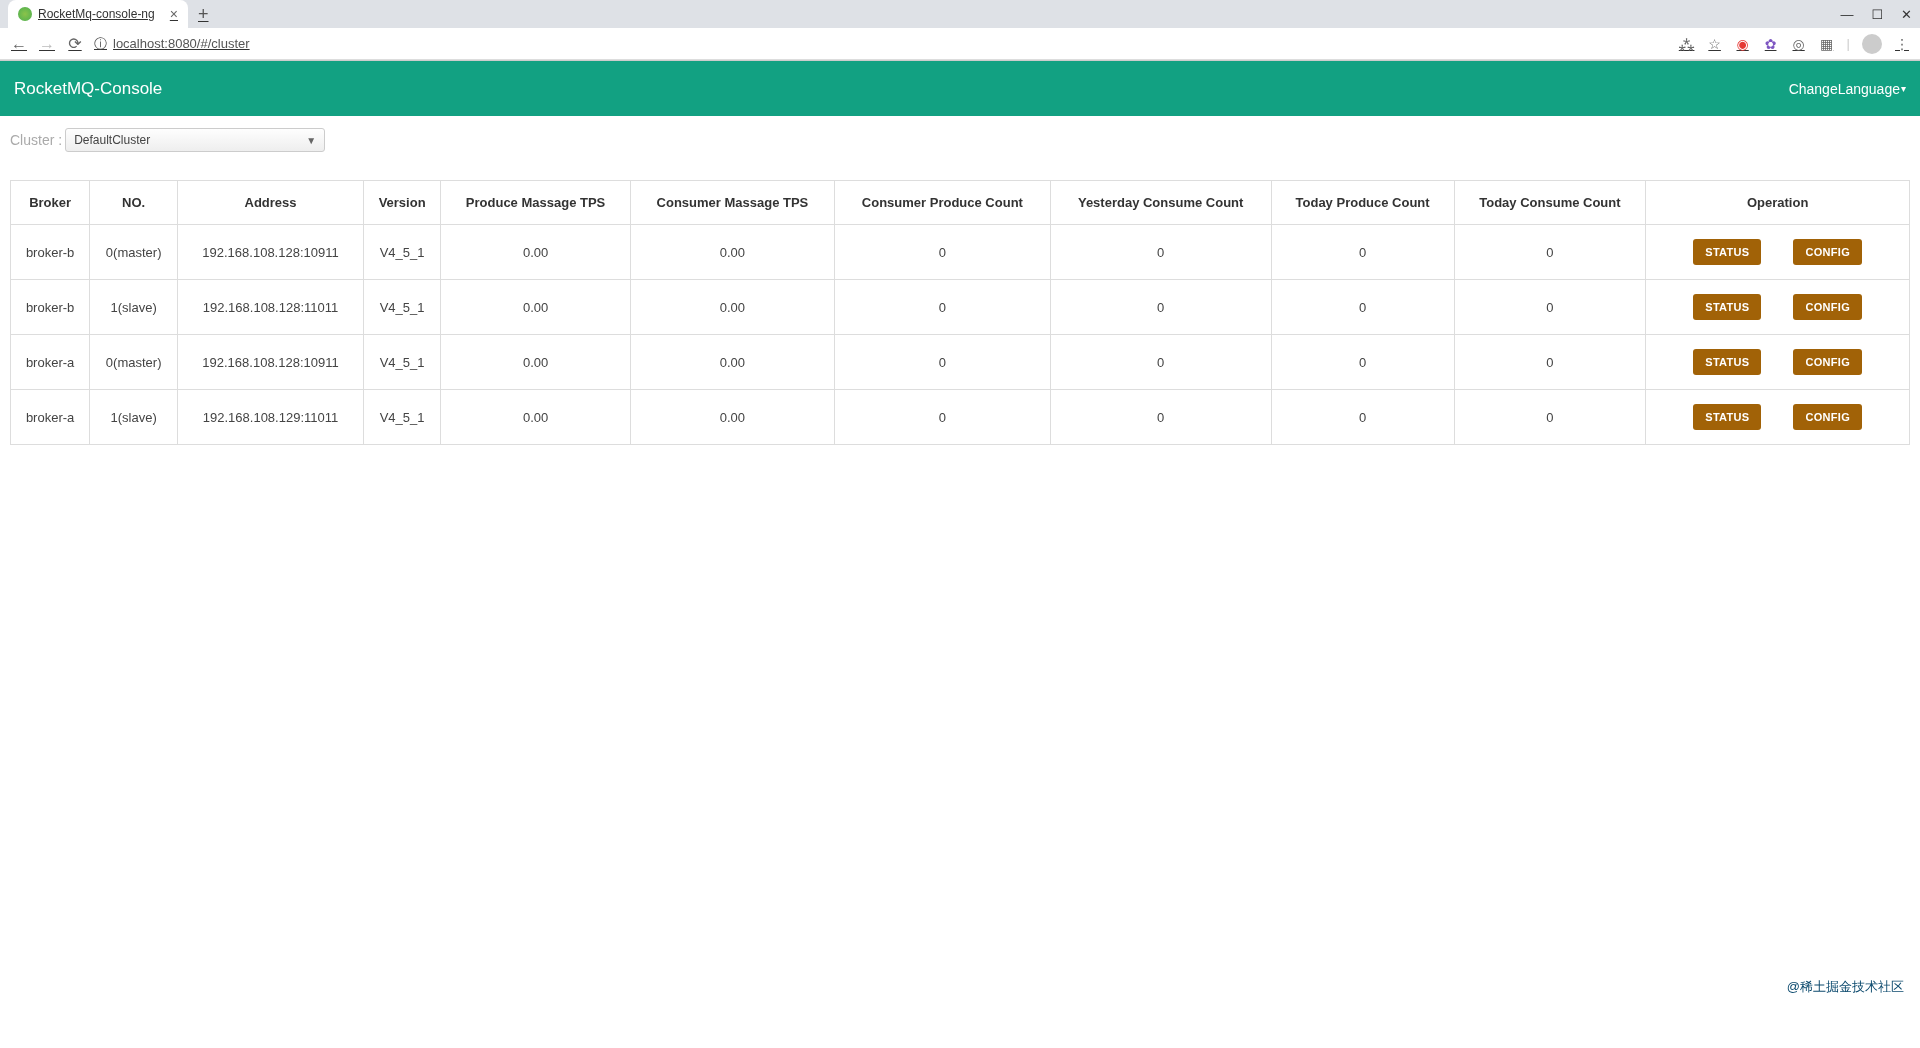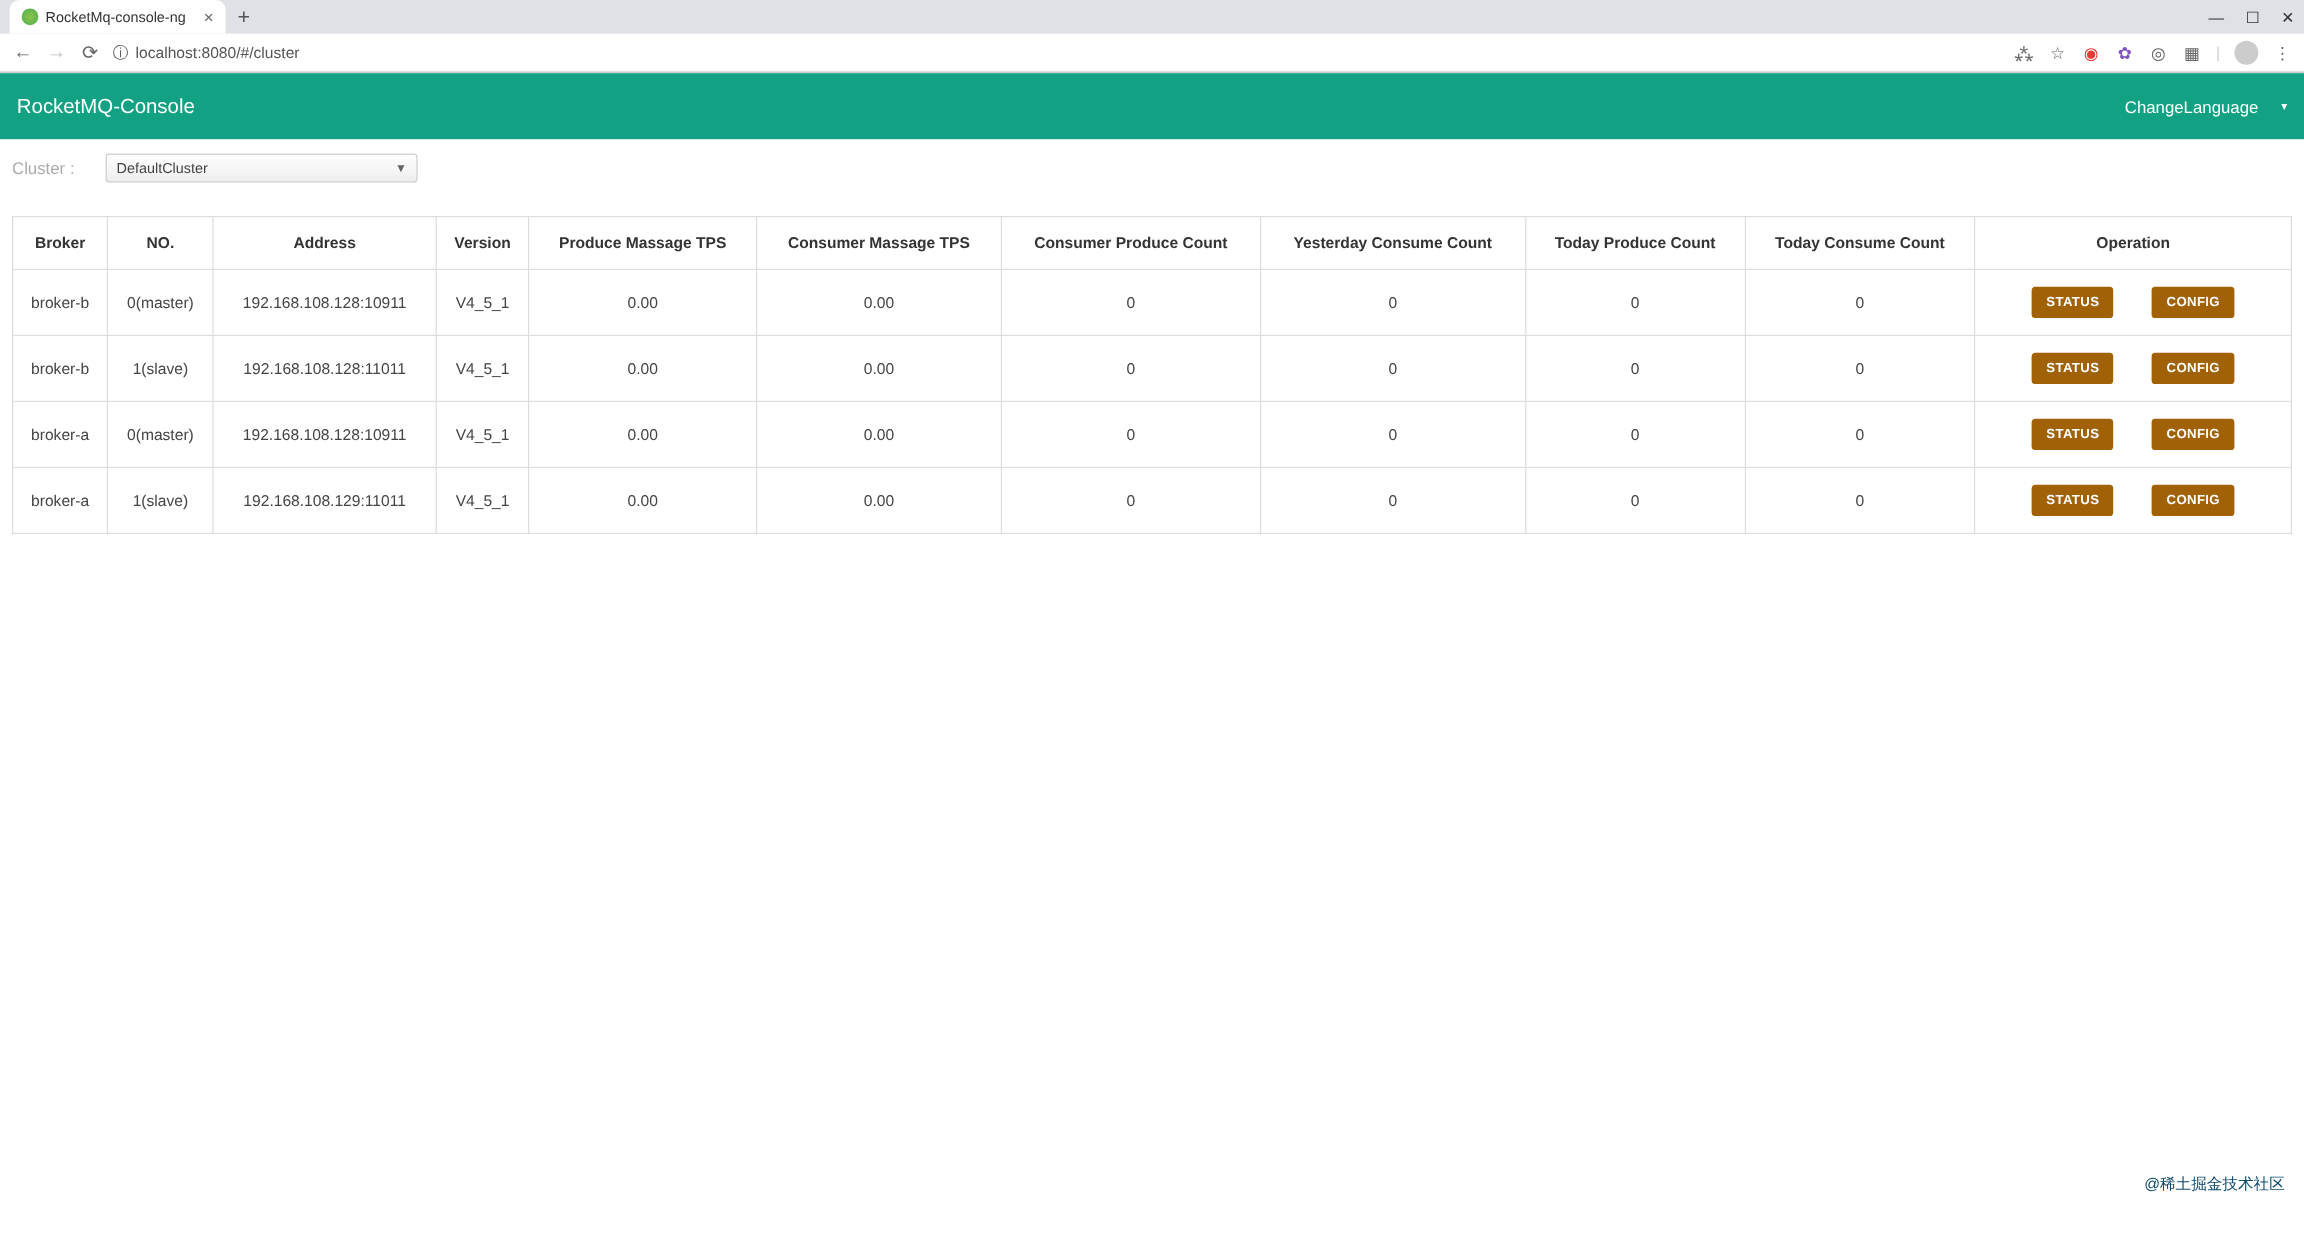--- a/index.html
+++ b/index.html
@@ -1,19 +1,19 @@
 <!DOCTYPE html>
 <html><head>
 <meta charset="utf-8">
 <style>
 * { margin: 0; padding: 0; box-sizing: border-box; }
 body { font-family: -apple-system, BlinkMacSystemFont, "Segoe UI", Arial, sans-serif; background: #fff; font-size: 13px; color: #333; }
 
 
-.browser-chrome { background: #dee1e6; border-bottom: 1px solid #ccc; }
+.browser-chrome { background: #dee1e6; border-bottom: 1px solid #ccc; text-decoration: underline; }
 .tab-bar { display: flex; align-items: center; height: 28px; padding-left: 8px; position: relative; }
 .tab { display: flex; align-items: center; background: #fff; height: 28px; padding: 0 10px; border-radius: 8px 8px 0 0; min-width: 180px; font-size: 12px; gap: 6px; }
 .tab-favicon { width: 14px; height: 14px; background: radial-gradient(#8bc34a, #4caf50); border-radius: 50%; }
 .tab-close { margin-left: auto; font-size: 14px; color: #666; cursor: pointer; }
 .new-tab { font-size: 18px; color: #555; margin-left: 10px; cursor: pointer; }
 .win-controls { position: absolute; right: 8px; top: 0; display: flex; gap: 18px; align-items: center; height: 28px; color: #333; }
 .win-controls span { font-size: 13px; cursor: pointer; }
 
 .addr-bar { display: flex; align-items: center; background: #fff; height: 32px; padding: 0 10px; gap: 10px; border-bottom: 1px solid #ddd; }
 .addr-btn { font-size: 16px; color: #666; cursor: pointer; width: 18px; text-align: center; }
@@ -24,25 +24,25 @@
 .ci-red { color: #e53935; }
 .ci-purple { color: #7e57c2; }
 .avatar { width: 20px; height: 20px; border-radius: 50%; background: #ccc; }
 
 
 .navbar { background: #12a182; color: #fff; height: 55px; display: flex; align-items: center; padding: 0 14px; position: relative; }
 .brand { font-size: 17px; font-weight: 400; margin-right: 24px; }
 .nav-items { display: flex; align-items: center; height: 100%; }
 .nav-item { padding: 0 18px; height: 100%; display: flex; align-items: center; font-size: 14px; color: #e8f5f1; cursor: pointer; }
 .nav-item.active { background: rgba(255,255,255,0.15); }
-.nav-right { margin-left: auto; display: flex; align-items: center; font-size: 14px; cursor: pointer; gap: 19px; text-align: center; }
+.nav-right { margin-left: auto; display: flex; align-items: center; font-size: 14px; cursor: pointer; gap: 1px; text-align: center; }
 .caret-down { font-size: 10px; }
 
 
-.filter-row { padding: 12px 10px; display: flex; align-items: center; gap: 26px; }
+.filter-row { padding: 12px 10px; display: flex; align-items: center; gap: 3px; }
 .filter-label { color: #aaa; font-size: 14px; }
 .cluster-select { display: inline-flex; align-items: center; justify-content: space-between; width: 260px; height: 24px; border: 1px solid #ccc; border-radius: 3px; background: linear-gradient(#fefefe,#eee); padding: 0 8px; font-size: 12px; color: #444; cursor: pointer; }
 .cluster-select .cs-caret { font-size: 10px; color: #666; }
 
 
 .table-wrap { padding: 16px 10px 20px 10px; }
 table { width: 100%; border-collapse: collapse; border: 1px solid #ddd; }
 th, td { border: 1px solid #ddd; padding: 14px 8px; text-align: center; font-size: 13px; }
 th { font-weight: 600; color: #333; background: #fff; }
 td { color: #444; }

